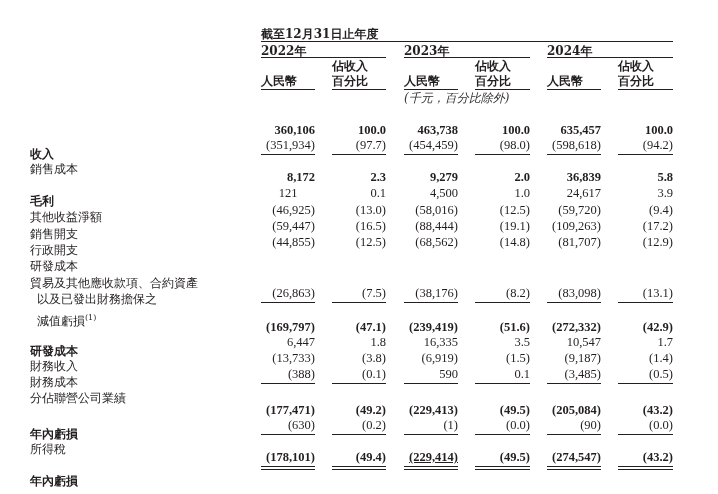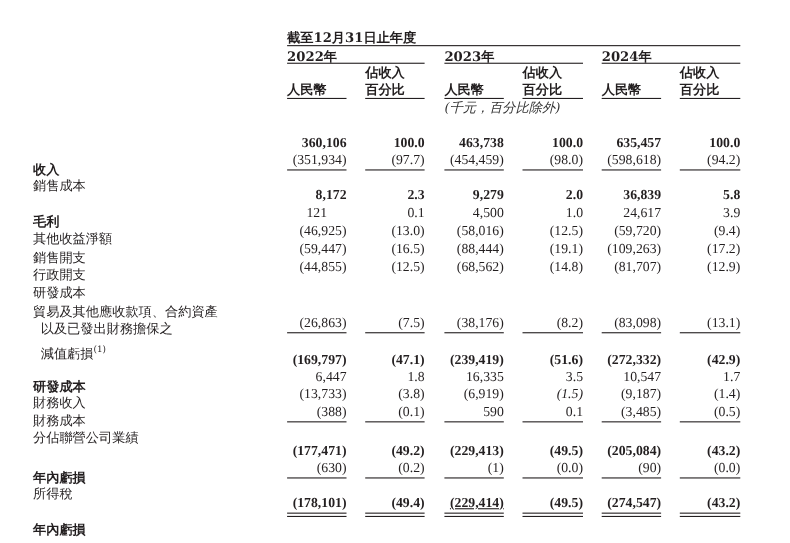--- a/index.html
+++ b/index.html
@@ -138,21 +138,21 @@
     <div class="abs num b" style="left: 618px; width: 55px; top: 320px;">(42.9)</div>
     <div class="abs num" style="left: 261px; width: 54px; top: 335px;">6,447</div>
     <div class="abs num" style="left: 332px; width: 54px; top: 335px;">1.8</div>
     <div class="abs num" style="left: 404px; width: 54px; top: 335px;">16,335</div>
     <div class="abs num" style="left: 475px; width: 55px; top: 335px;">3.5</div>
     <div class="abs num" style="left: 547px; width: 54px; top: 335px;">10,547</div>
     <div class="abs num" style="left: 618px; width: 55px; top: 335px;">1.7</div>
     <div class="abs num" style="left: 261px; width: 54px; top: 351px;">(13,733)</div>
     <div class="abs num" style="left: 332px; width: 54px; top: 351px;">(3.8)</div>
     <div class="abs num" style="left: 404px; width: 54px; top: 351px;">(6,919)</div>
-    <div class="abs num" style="left: 475px; width: 55px; top: 351px; font-style: italic;">(1.5)</div>
+    <div class="abs num" style="left: 475px; width: 55px; top: 351px;">(1.5)</div>
     <div class="abs num" style="left: 547px; width: 54px; top: 351px;">(9,187)</div>
     <div class="abs num" style="left: 618px; width: 55px; top: 351px;">(1.4)</div>
     <div class="abs num" style="left: 261px; width: 54px; top: 367px;">(388)</div>
     <div class="rule" style="left: 261px; width: 54px; top: 383px;"></div>
     <div class="abs num" style="left: 332px; width: 54px; top: 367px;">(0.1)</div>
     <div class="rule" style="left: 332px; width: 54px; top: 383px;"></div>
     <div class="abs num" style="left: 404px; width: 54px; top: 367px;">590</div>
     <div class="rule" style="left: 404px; width: 54px; top: 383px;"></div>
     <div class="abs num" style="left: 475px; width: 55px; top: 367px;">0.1</div>
     <div class="rule" style="left: 475px; width: 55px; top: 383px;"></div>

